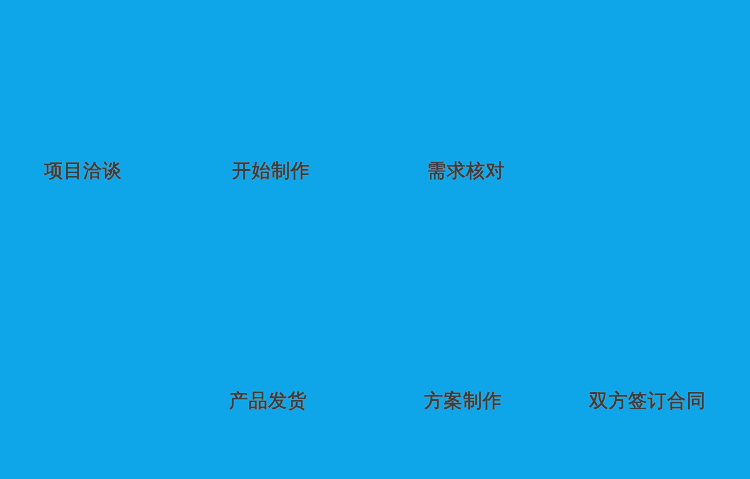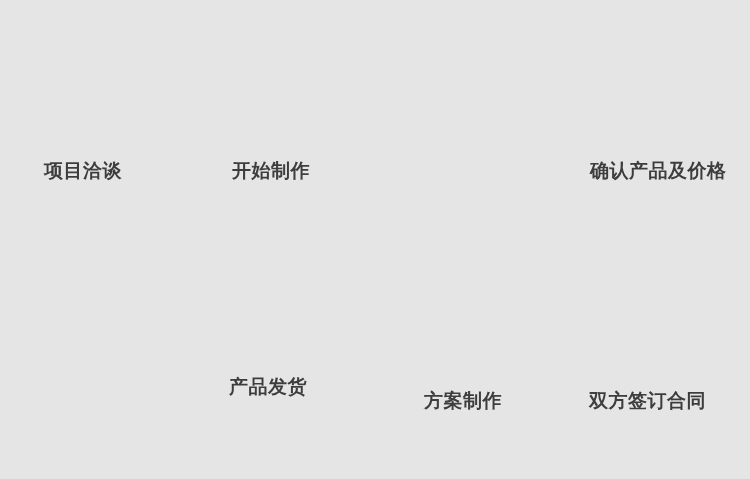--- a/index.html
+++ b/index.html
@@ -14,53 +14,53 @@
       position: relative;
       overflow: hidden;
       font-family: "DejaVu Sans", "Liberation Sans", sans-serif;
     }
     .diagram-canvas {
       position: absolute;
       left: 0;
       top: 0;
       width: 750px;
       height: 479px;
-      background: #e5e5e5;
+      background: #0ea5e9;
     }
     .step-label {
       position: absolute;
       font-weight: bold;
       font-size: 19px;
       line-height: 20px;
       color: #3d3d3d;
       white-space: nowrap;
       letter-spacing: 0.5px;
       text-shadow: 0 0 1px rgba(255,255,255,0.6);
     }
     
     #step-0 { left: 44px;  top: 160px; }
     #step-1 { left: 232px; top: 160px; }
     #step-2 { left: 427px; top: 160px; }
     #step-3 { left: 590px; top: 160px; }
     
-    #step-4 { left: 229px; top: 376px; }
+    #step-4 { left: 229px; top: 390px; }
     #step-5 { left: 424px; top: 390px; }
     #step-6 { left: 589px; top: 390px; }
   </style>
 </head>
 <body>
 
 <div class="diagram-canvas">
 
   <span id="step-0" class="step-label">项目洽谈</span>
 
   <span id="step-1" class="step-label">开始制作</span>
 
+  <span id="step-2" class="step-label">需求核对</span>
 
-  <span id="step-3" class="step-label">确认产品及价格</span>
 
   <span id="step-4" class="step-label">产品发货</span>
 
   <span id="step-5" class="step-label">方案制作</span>
 
   <span id="step-6" class="step-label">双方签订合同</span>
 
 </div>
 
 </body></html>

